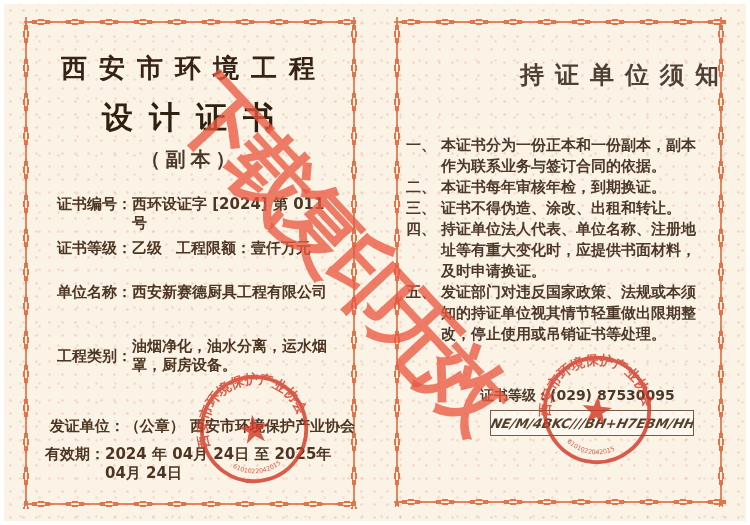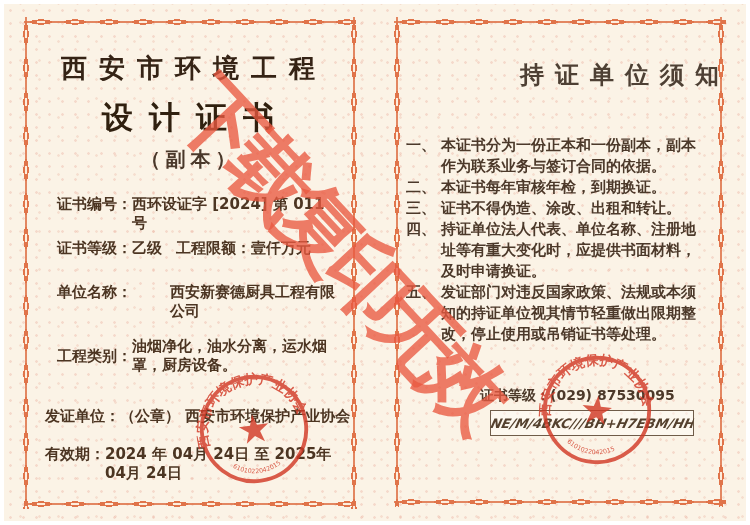--- a/index.html
+++ b/index.html
@@ -95,31 +95,31 @@
       <span class="val">西环设证字 [2024] 第 011 号</span>
     </div>
 
     <div class="frow" style="left:40px;top:226px;width:290px;">
       <span class="lab">证书等级：</span>
       <span class="val" style="margin-right:14px;">乙级</span>
       <span class="lab">工程限额：</span>
       <span class="val">壹仟万元</span>
     </div>
 
-    <div class="frow" style="left:40px;top:270px;width:290px;gap:38px;">
+    <div class="frow" style="left:40px;top:270px;width:290px;">
       <span class="lab">单位名称：</span>
       <span class="val">西安新赛德厨具工程有限公司</span>
     </div>
 
     <div class="frow" style="left:40px;top:324px;width:280px;align-items:center;">
       <span class="lab">工程类别：</span>
       <span class="val" style="width:195px;">油烟净化，油水分离，运水烟罩，厨房设备。</span>
     </div>
 
-    <div class="frow" style="left:28px;top:394px;width:310px;">
+    <div class="frow" style="left:28px;top:404px;width:310px;justify-content:flex-end;">
       <span class="lab">发证单位：</span>
       <span class="val">（公章） 西安市环境保护产业协会</span>
     </div>
 
     <div class="frow" style="left:28px;top:432px;width:310px;">
       <span class="lab">有效期：</span>
       <span class="val">2024 年 04月 24日 至 2025年 04月 24日</span>
     </div>
   </div>
 

